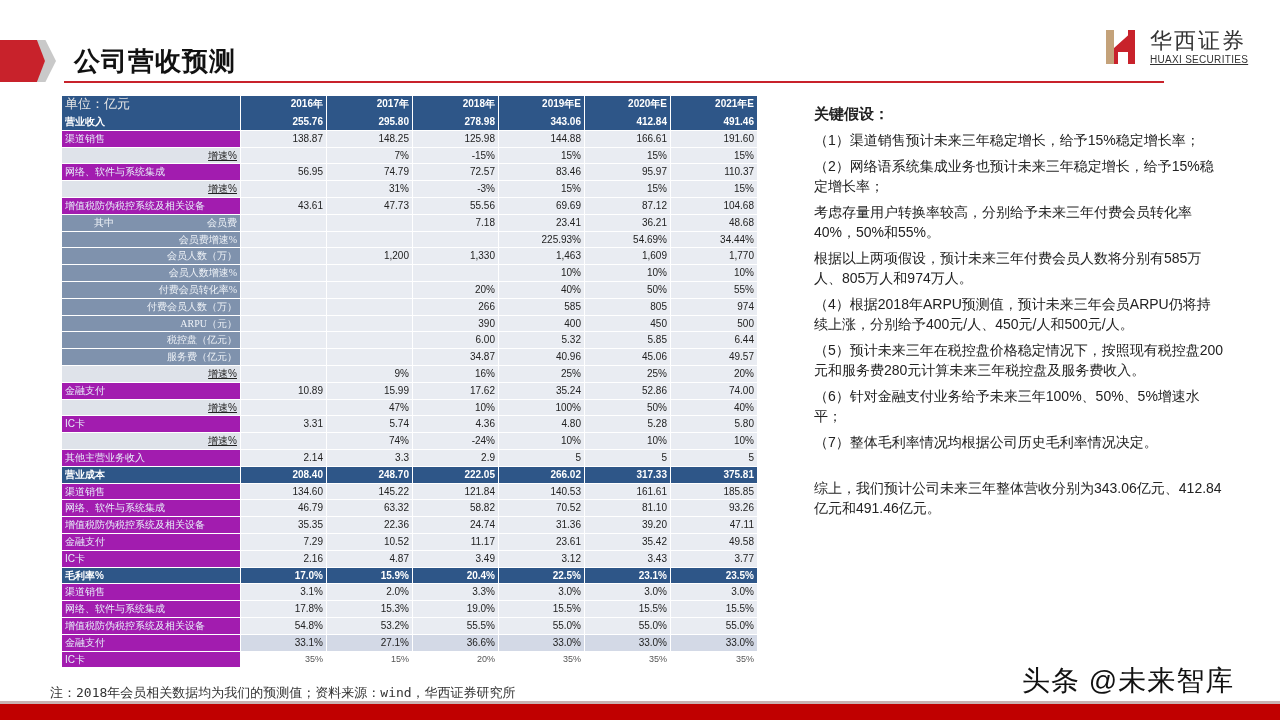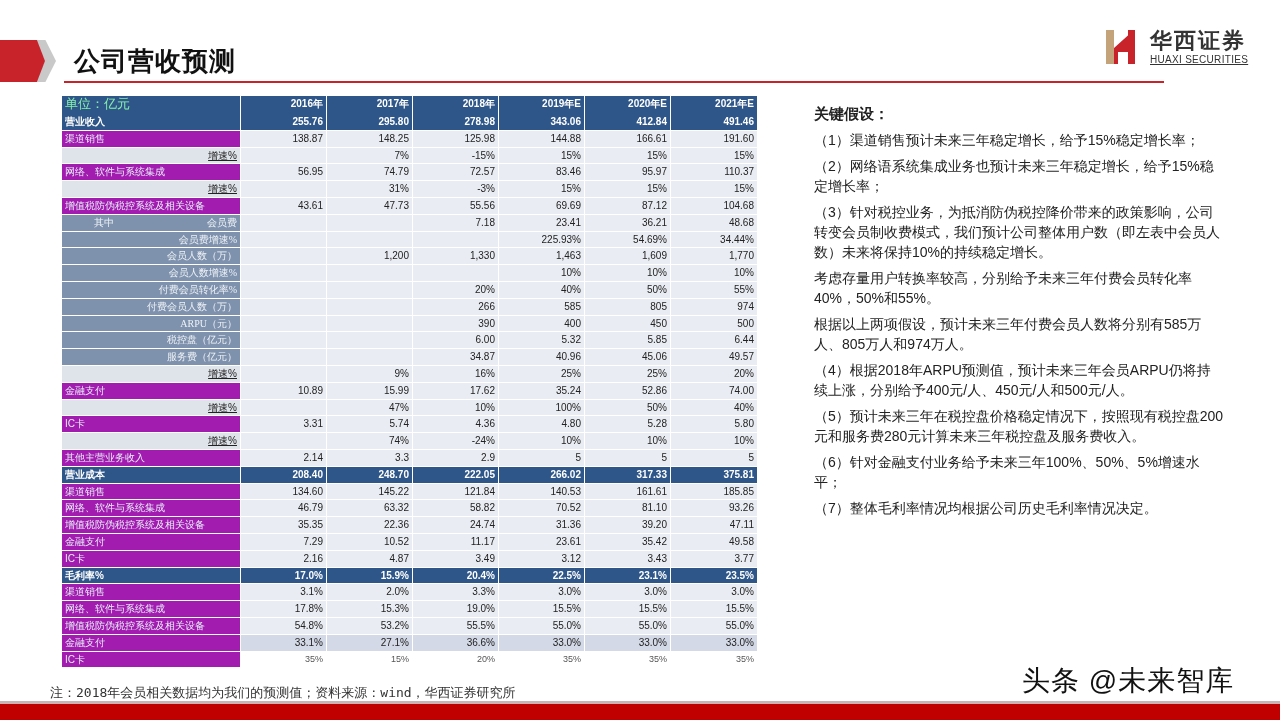--- a/index.html
+++ b/index.html
@@ -3,32 +3,32 @@
 <meta charset="utf-8">
 <style>
   html, body { margin:0; padding:0; }
   body { width:1280px; height:720px; position:relative; overflow:hidden; background:#ffffff; font-family:"Liberation Sans","DejaVu Sans",sans-serif; }
   .title-arrow { position:absolute; left:0; top:40px; width:45px; height:42px; background:#c8222b; clip-path:polygon(0 0,82% 0,100% 50%,82% 100%,0 100%); }
   .title-arrow-shadow { position:absolute; left:8px; top:40px; width:48px; height:42px; background:#c9c9c9; clip-path:polygon(55% 0,78% 0,100% 50%,78% 100%,55% 100%,77% 50%); }
   .page-title { position:absolute; left:74px; top:44px; font-size:26px; font-weight:bold; color:#111; letter-spacing:1px; }
   .title-rule { position:absolute; left:64px; top:81px; width:1100px; height:2px; background:#c8222b; }
   .logo { position:absolute; left:1100px; top:26px; width:160px; height:44px; }
   .logo-mark { position:absolute; left:4px; top:2px; width:34px; height:38px; }
-  .logo-cn { position:absolute; left:50px; top:0px; font-size:22px; font-weight:bold; color:#333; font-family:"DejaVu Serif",serif; letter-spacing:2px; }
+  .logo-cn { position:absolute; left:50px; top:0px; font-size:22px; font-weight:normal; color:#333; font-family:"DejaVu Serif",serif; letter-spacing:2px; }
   .logo-en { position:absolute; left:50px; top:28px; font-size:10px; color:#333; letter-spacing:0.3px;text-decoration:underline; }
 
   .tbl { position:absolute; left:62px; top:96px; width:696px; }
   .row { display:flex; height:16.8px; box-sizing:border-box; border-bottom:1.5px solid #ffffff; }
   .cell { box-sizing:border-box; font-size:10px; line-height:15px; padding:0 3px; white-space:nowrap; overflow:hidden; border-right:1.5px solid #ffffff; }
   .c0 { width:179px; }
   .cn { width:86px; text-align:right; color:#222; background:#e9ecf2; }
   .cn:last-child { border-right:none; }
   .hdr .cell { background:#2e5688; color:#fff; font-weight:bold; text-align:right; height:18px; }
   .hdr { height:18px; }
-  .hdr .c0 { text-align:left; font-family:"Liberation Serif",serif; font-weight:normal; font-size:13px; color:#86efac; }
+  .hdr .c0 { text-align:left; font-family:"Liberation Serif",serif; font-weight:normal; font-size:13px; color:#e5e5e5; }
   .total .cell { background:#2e5688; color:#fff; font-weight:bold; }
   .seg .c0 { background:#a21caf; color:#e6eef8; font-family:Liberation Sans, sans-serif; }
   .growth .c0 { background:#dfe3ea; color:#222; text-align:right;text-decoration:underline; }
   .sub .c0 { background:#7f92ad; color:#eef2f7; text-align:right; font-family:"Liberation Serif",serif;padding-left:32px; }
   .sub .c0 .lft { float:left; }
   .shade .cn { background:#d3d9e6; }
   .plain .cn { background:#ffffff; color:#555; font-size:9px; }
 
   .notes { position:absolute; left:814px; top:104px; width:410px; font-size:14px; line-height:20px; color:#222; }
   .notes .head { font-weight:bold; font-size:15px; margin-bottom:6px; }
@@ -364,26 +364,26 @@
       <div class="cell cn">35%</div>
       <div class="cell cn">35%</div>
       <div class="cell cn">35%</div>
     </div>
   </div>
 
 <div class="notes">
   <div class="head">关键假设：</div>
   <p>（1）渠道销售预计未来三年稳定增长，给予15%稳定增长率；</p>
   <p>（2）网络语系统集成业务也预计未来三年稳定增长，给予15%稳定增长率；</p>
-  <p>（3）针对税控业务，为抵消防伪税控降价带来的政策影响，公司转变会员制收费模式，我们预计公司整体用户数（即左表中会员人数）未来将保持10%的持续稳定增长。</p>
   <p>考虑存量用户转换率较高，分别给予未来三年付费会员转化率40%，50%和55%。</p>
   <p>根据以上两项假设，预计未来三年付费会员人数将分别有585万人、805万人和974万人。</p>
   <p>（4）根据2018年ARPU预测值，预计未来三年会员ARPU仍将持续上涨，分别给予400元/人、450元/人和500元/人。</p>
   <p>（5）预计未来三年在税控盘价格稳定情况下，按照现有税控盘200元和服务费280元计算未来三年税控盘及服务费收入。</p>
   <p>（6）针对金融支付业务给予未来三年100%、50%、5%增速水平；</p>
   <p>（7）整体毛利率情况均根据公司历史毛利率情况决定。</p>
   <div class="gap"></div>
+  <p>综上，我们预计公司未来三年整体营收分别为343.06亿元、412.84亿元和491.46亿元。</p>
 </div>
 
 <div class="footnote">注：2018年会员相关数据均为我们的预测值；资料来源：wind，华西证券研究所</div>
 <div class="watermark">头条 @未来智库</div>
 <div class="bottom-gray"></div>
 <div class="bottom-bar"></div>
 
 </body></html>

